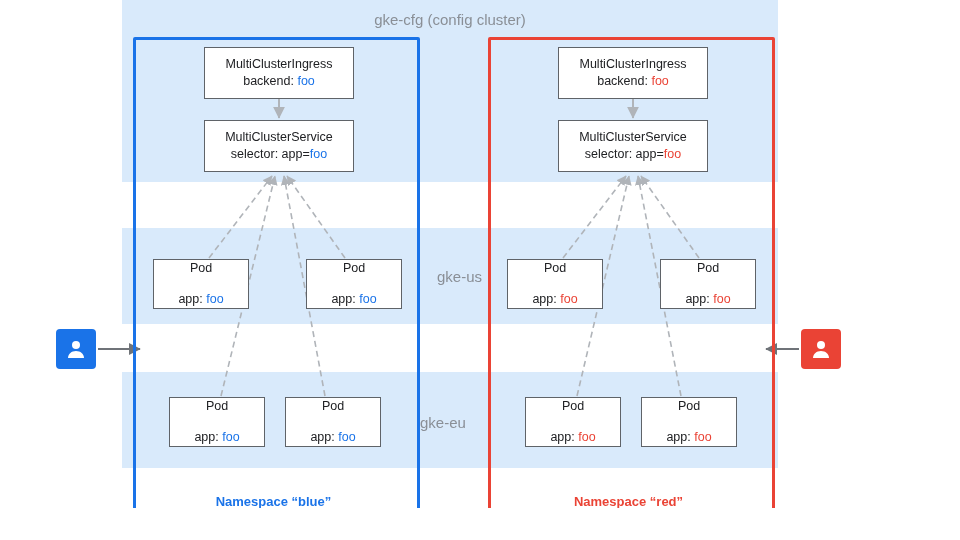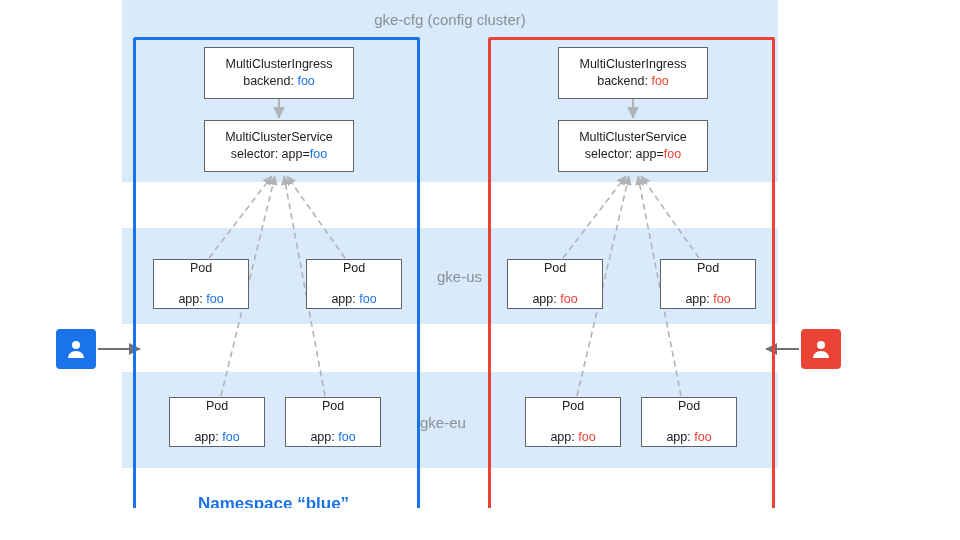--- a/index.html
+++ b/index.html
@@ -41,21 +41,21 @@
     position: absolute;
     border: 3px solid;
     border-radius: 2px;
     background: transparent;
   }
   #ns-blue { left: 133px; top: 37px; width: 281px; height: 492px; border-color: #1a73e8; }
   #ns-red  { left: 488px; top: 37px; width: 281px; height: 492px; border-color: #ea4335; }
 
   .ns-title {
     position: absolute;
-    font-size: 17px;
+    font-size: 13px;
     font-weight: bold;
     text-align: center;
     white-space: nowrap;
   }
   #ns-blue-title { left: 133px; top: 494px; width: 281px; color: #1a73e8; }
   #ns-red-title  { left: 488px; top: 494px; width: 281px; color: #ea4335; }
 
   
   .node {
     position: absolute;
@@ -233,20 +233,21 @@
 
   <div class="node pod" style="left:641px; top:397px;">
     <span class="l1">Pod</span>
     <span class="l2">
       <span>app:</span>
       <span class="accent-red">foo</span>
     </span>
   </div>
 
   <div class="ns-title" id="ns-blue-title">Namespace “blue”</div>
+  <div class="ns-title" id="ns-red-title">Namespace “red”</div>
 
   <div class="user-badge" id="user-blue">
     <svg width="24" height="24" viewBox="0 0 24 24" aria-hidden="true">
       <circle cx="12" cy="8" r="4" fill="#ffffff"></circle>
       <path d="M4 21c0-4.2 3.6-7 8-7s8 2.8 8 7z" fill="#ffffff"></path>
     </svg>
   </div>
   <div class="user-badge" id="user-red">
     <svg width="24" height="24" viewBox="0 0 24 24" aria-hidden="true">
       <circle cx="12" cy="8" r="4" fill="#ffffff"></circle>

